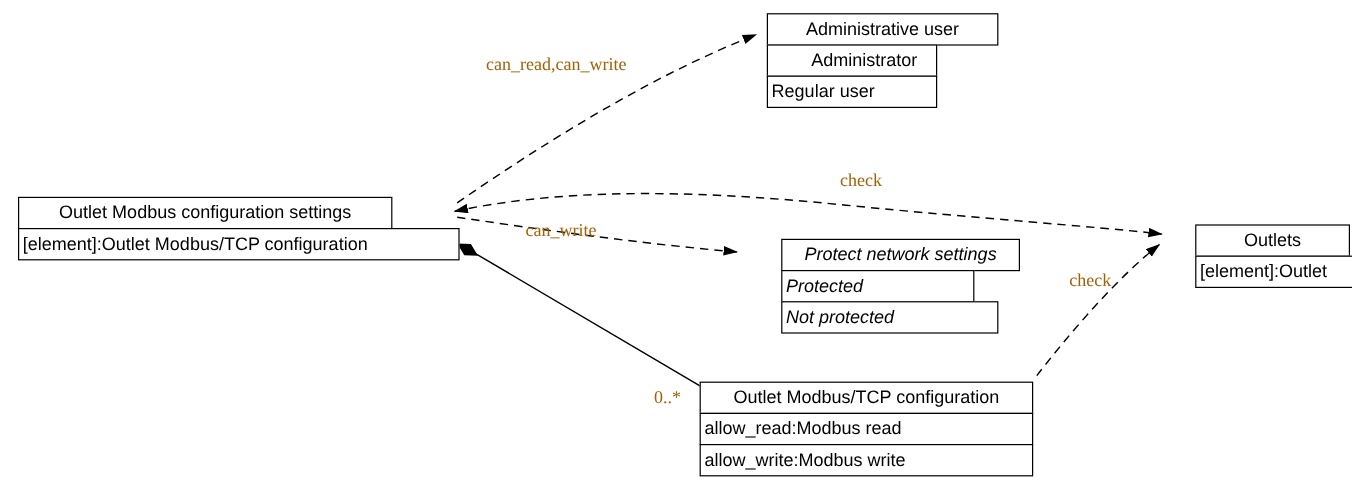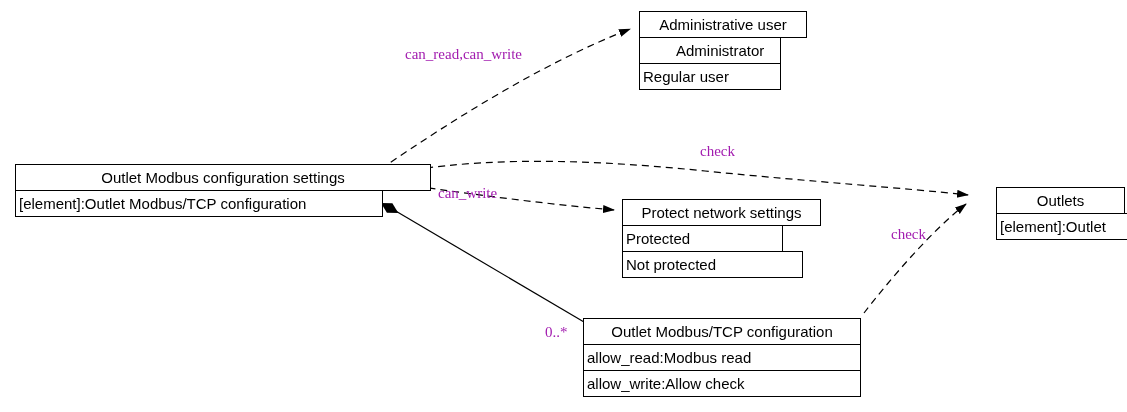--- a/index.html
+++ b/index.html
@@ -24,21 +24,21 @@
     overflow:visible;
   }
   .row + .row{margin-top:-1px;}
   .hdr{text-align:center;}
   .attr{text-align:left;}
   .edge-label{
     position:absolute;
     font-family:"Liberation Serif","DejaVu Serif",serif;
     font-size:15px;
     white-space:nowrap;
-    color:#a21caf;
+    color:#a16207;
   }
 </style>
 </head>
 <body>
 
 <div id="canvas">
 
   <svg id="edge-layer" viewBox="0 0 1127 412" xmlns="http://www.w3.org/2000/svg">
     <defs>
       <marker id="arrow" markerUnits="userSpaceOnUse" markerWidth="14" markerHeight="10" refX="11" refY="4" orient="auto">
@@ -55,40 +55,40 @@
 
     <path d="M 379,176 C 460,159 560,156 705,171 C 815,182 905,188 968,195" fill="none" stroke="#000" stroke-width="1.2" stroke-dasharray="7,5" marker-start="url(#arrow-rev)" marker-end="url(#arrow)"></path>
 
     <path d="M 864,313 C 888,282 930,232 966,204" fill="none" stroke="#000" stroke-width="1.2" stroke-dasharray="7,5" marker-end="url(#arrow)"></path>
 
     <path d="M 394,210 L 584,322" fill="none" stroke="#000" stroke-width="1.2"></path>
     <polygon points="381,203 386.9,212.8 398.3,213.1 392.4,203.3" fill="#000"></polygon>
   </svg>
 
   <div class="node" style="left:15px;top:164px;">
-    <div class="row hdr" style="width:416px;">Outlet Modbus configuration settings</div>
+    <div class="row hdr" style="width:312px;">Outlet Modbus configuration settings</div>
     <div class="row attr" style="width:368px;">[element]:Outlet Modbus/TCP configuration</div>
   </div>
 
   <div class="node" style="left:639px;top:11px;">
-    <div class="row hdr" style="width:168px;">Administrative user</div>
+    <div class="row hdr" style="width:193px;">Administrative user</div>
     <div class="row attr" style="width:142px;padding-left:36px;">Administrator</div>
     <div class="row attr" style="width:142px;">Regular user</div>
   </div>
 
-  <div class="node" style="left:622px;top:199px;">
+  <div class="node" style="left:651px;top:199px;font-style:italic;">
     <div class="row hdr" style="width:199px;">Protect network settings</div>
     <div class="row attr" style="width:161px;">Protected</div>
     <div class="row attr" style="width:181px;">Not protected</div>
   </div>
 
   <div class="node" style="left:583px;top:318px;">
     <div class="row hdr" style="width:278px;">Outlet Modbus/TCP configuration</div>
     <div class="row attr" style="width:278px;">allow_read:Modbus read</div>
-    <div class="row attr" style="width:278px;">allow_write:Allow check</div>
+    <div class="row attr" style="width:278px;">allow_write:Modbus write</div>
   </div>
 
   <div class="node" style="left:996px;top:187px;">
     <div class="row hdr" style="width:129px;">Outlets</div>
     <div class="row attr" style="width:134px;">[element]:Outlet</div>
   </div>
 
   <div class="edge-label" style="left:405px;top:46px;">can_read,can_write</div>
   <div class="edge-label" style="left:438px;top:165px;margin-top:20px;">can_write</div>
   <div class="edge-label" style="left:700px;top:143px;">check</div>

